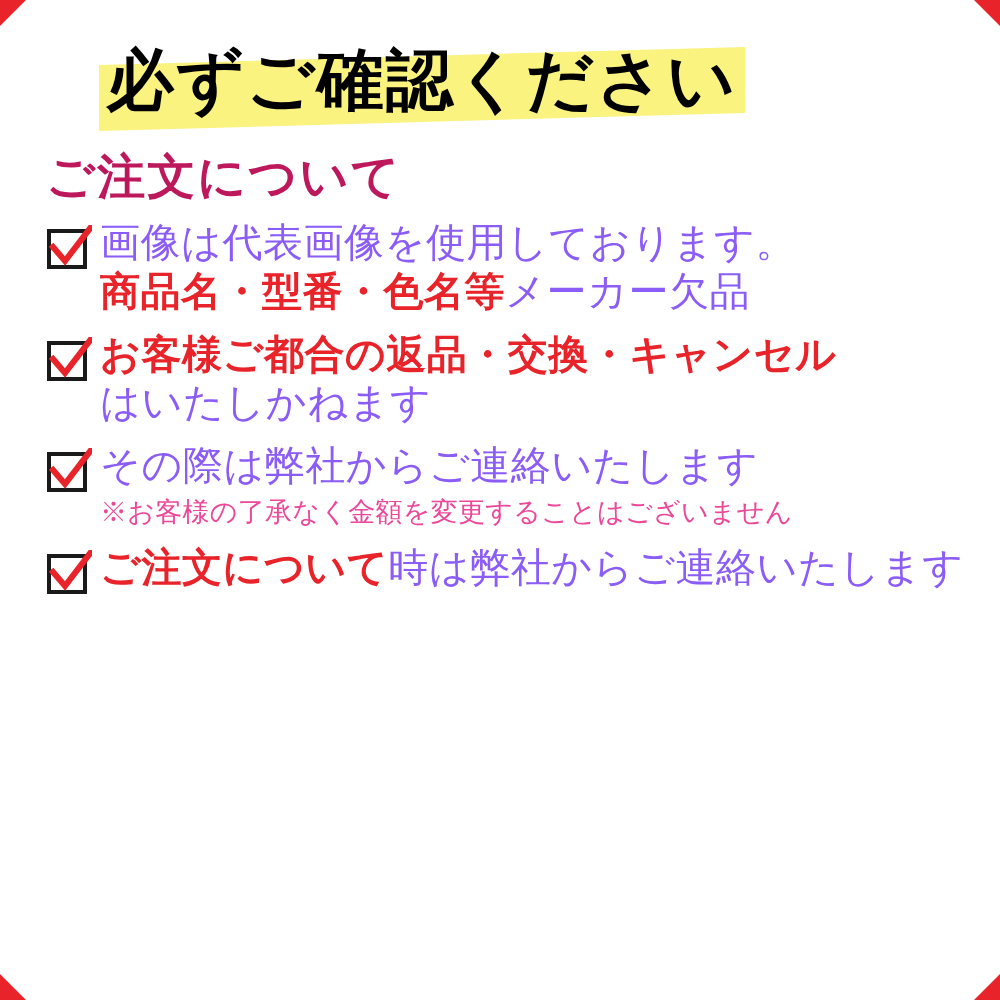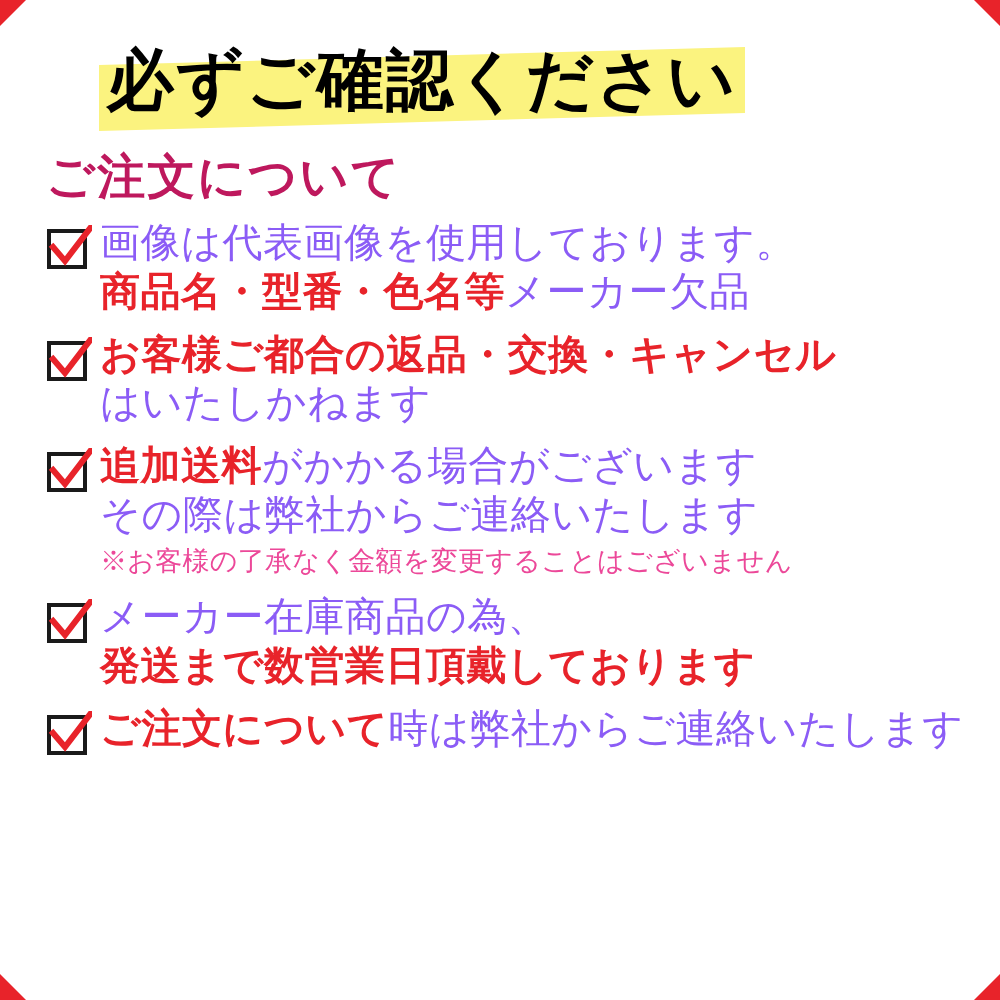--- a/index.html
+++ b/index.html
@@ -198,48 +198,29 @@
 
       <div class="item">
         <span class="check">
           <svg width="46" height="46" viewBox="0 0 46 46" aria-hidden="true">
             <rect x="3" y="6" width="36" height="36" fill="none" stroke="#1a1a1a" stroke-width="4"></rect>
             <path d="M7 22 L19 36 L45 2" fill="none" stroke="#e8232a" stroke-width="6" stroke-linecap="square"></path>
           </svg>
         </span>
         <span class="lines">
           <div class="line">
-            <span class="seg red">追加送料</span><span class="seg black">がかかる場合がございます</span>
-          </div>
-          <div class="line">
             <span class="seg black">その際は弊社からご連絡いたします</span>
           </div>
           <div class="note">※お客様の了承なく金額を変更することはございません</div>
         </span>
       </div>
     </div>
 
     <div>
 
-      <div class="item">
-        <span class="check">
-          <svg width="46" height="46" viewBox="0 0 46 46" aria-hidden="true">
-            <rect x="3" y="6" width="36" height="36" fill="none" stroke="#1a1a1a" stroke-width="4"></rect>
-            <path d="M7 22 L19 36 L45 2" fill="none" stroke="#e8232a" stroke-width="6" stroke-linecap="square"></path>
-          </svg>
-        </span>
-        <span class="lines">
-          <div class="line">
-            <span class="seg black">メーカー在庫商品の為、</span>
-          </div>
-          <div class="line red">
-            <span class="seg red">発送まで数営業日頂戴しております</span>
-          </div>
-        </span>
-      </div>
 
       <div class="item">
         <span class="check">
           <svg width="46" height="46" viewBox="0 0 46 46" aria-hidden="true">
             <rect x="3" y="6" width="36" height="36" fill="none" stroke="#1a1a1a" stroke-width="4"></rect>
             <path d="M7 22 L19 36 L45 2" fill="none" stroke="#e8232a" stroke-width="6" stroke-linecap="square"></path>
           </svg>
         </span>
         <span class="lines">
           <div class="line">

